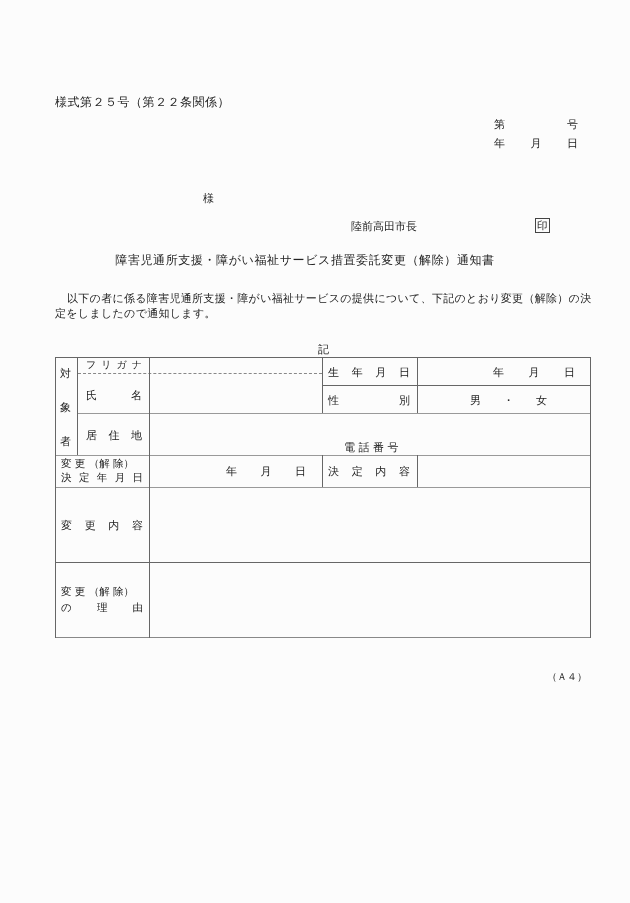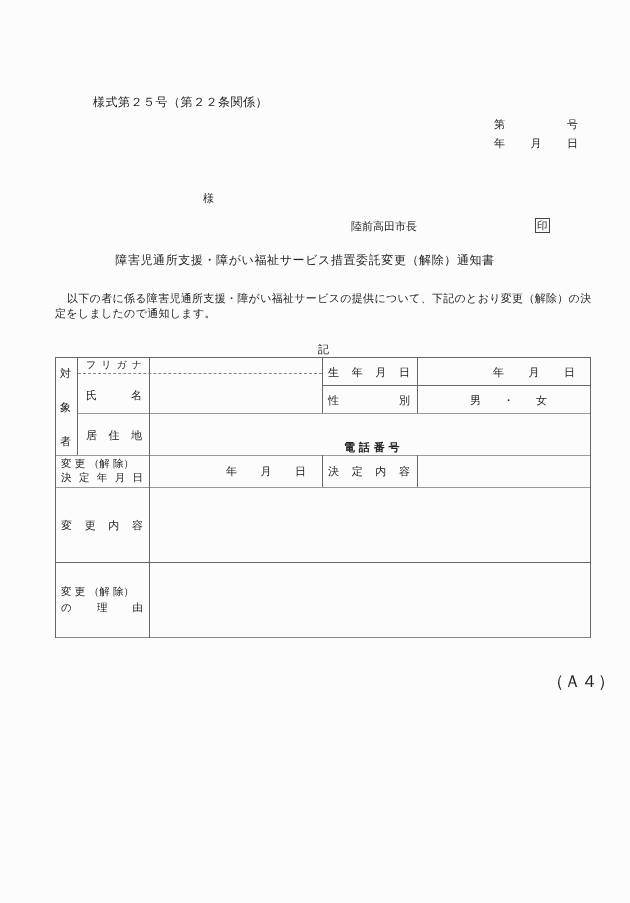--- a/index.html
+++ b/index.html
@@ -1,28 +1,28 @@
 <!DOCTYPE html>
 <html><head>
 <meta charset="utf-8">
 <style>
   html, body { margin:0; padding:0; }
   body { width:630px; height:903px; background:#fcfcfc; position:relative; overflow:hidden;
          font-family:"DejaVu Serif","Liberation Serif",serif; color:#222; font-size:11px; }
   .abs { position:absolute; white-space:nowrap; }
-  .form-no { left:55px; top:94px; font-size:12px; letter-spacing:0.5px;margin-left:38px; }
+  .form-no { left:55px; top:94px; font-size:12px; letter-spacing:0.5px; }
   .ref { left:494px; top:117px; width:84px; display:flex; justify-content:space-between; }
   .date { left:494px; top:136px; width:84px; display:flex; justify-content:space-between; }
   .sama { left:203px; top:191px; }
   .mayor { left:351px; top:219px;text-align:right; }
   .seal { left:535px; top:218px; border:1px solid #444; padding:0 1px; line-height:13px; font-size:10.5px; }
   .title { left:0; width:610px; top:252px; text-align:center; font-size:12px; letter-spacing:0.6px; }
   .body-text { left:55px; top:291px; width:538px; white-space:normal; line-height:15px; font-size:11px; text-indent:12px; letter-spacing:0.3px; }
   .ki { left:318px; top:342px; }
-  .a4 { left:547px; top:670px; font-size:17px; }
+  .a4 { left:547px; top:670px; font-size:10px; }
 
   .line { position:absolute; background:#666; }
   .h { height:1px; }
   .v { width:1px; }
   .dash { position:absolute; height:0; border-top:1px dashed #888; }
 
   .cell-text { position:absolute; white-space:nowrap; font-size:11px; }
   .spread { display:flex; justify-content:space-between; }
 </style>
 </head>
@@ -107,21 +107,21 @@
     <span>・</span>
     <span>女</span>
   </div>
 
   <div class="cell-text spread" style="left:86px;top:428px;width:56px;">
     <span>居</span>
     <span>住</span>
     <span>地</span>
   </div>
   <div class="cell-text" style="left:150px;top:414px;width:440px;height:26px;"></div>
-  <div class="cell-text" style="left:344px;top:440px;font-weight:bold;">電 話 番 号</div>
+  <div class="cell-text" style="left:344px;top:440px;">電 話 番 号</div>
 
   <div class="cell-text" style="left:61px;top:457px;font-size:10.5px;">変 更 （解 除）</div>
   <div class="cell-text spread" style="left:61px;top:471px;width:82px;font-size:10.5px;">
     <span>決</span>
     <span>定</span>
     <span>年</span>
     <span>月</span>
     <span>日</span>
   </div>
   <div class="cell-text spread" style="left:226px;top:464px;width:80px;">

